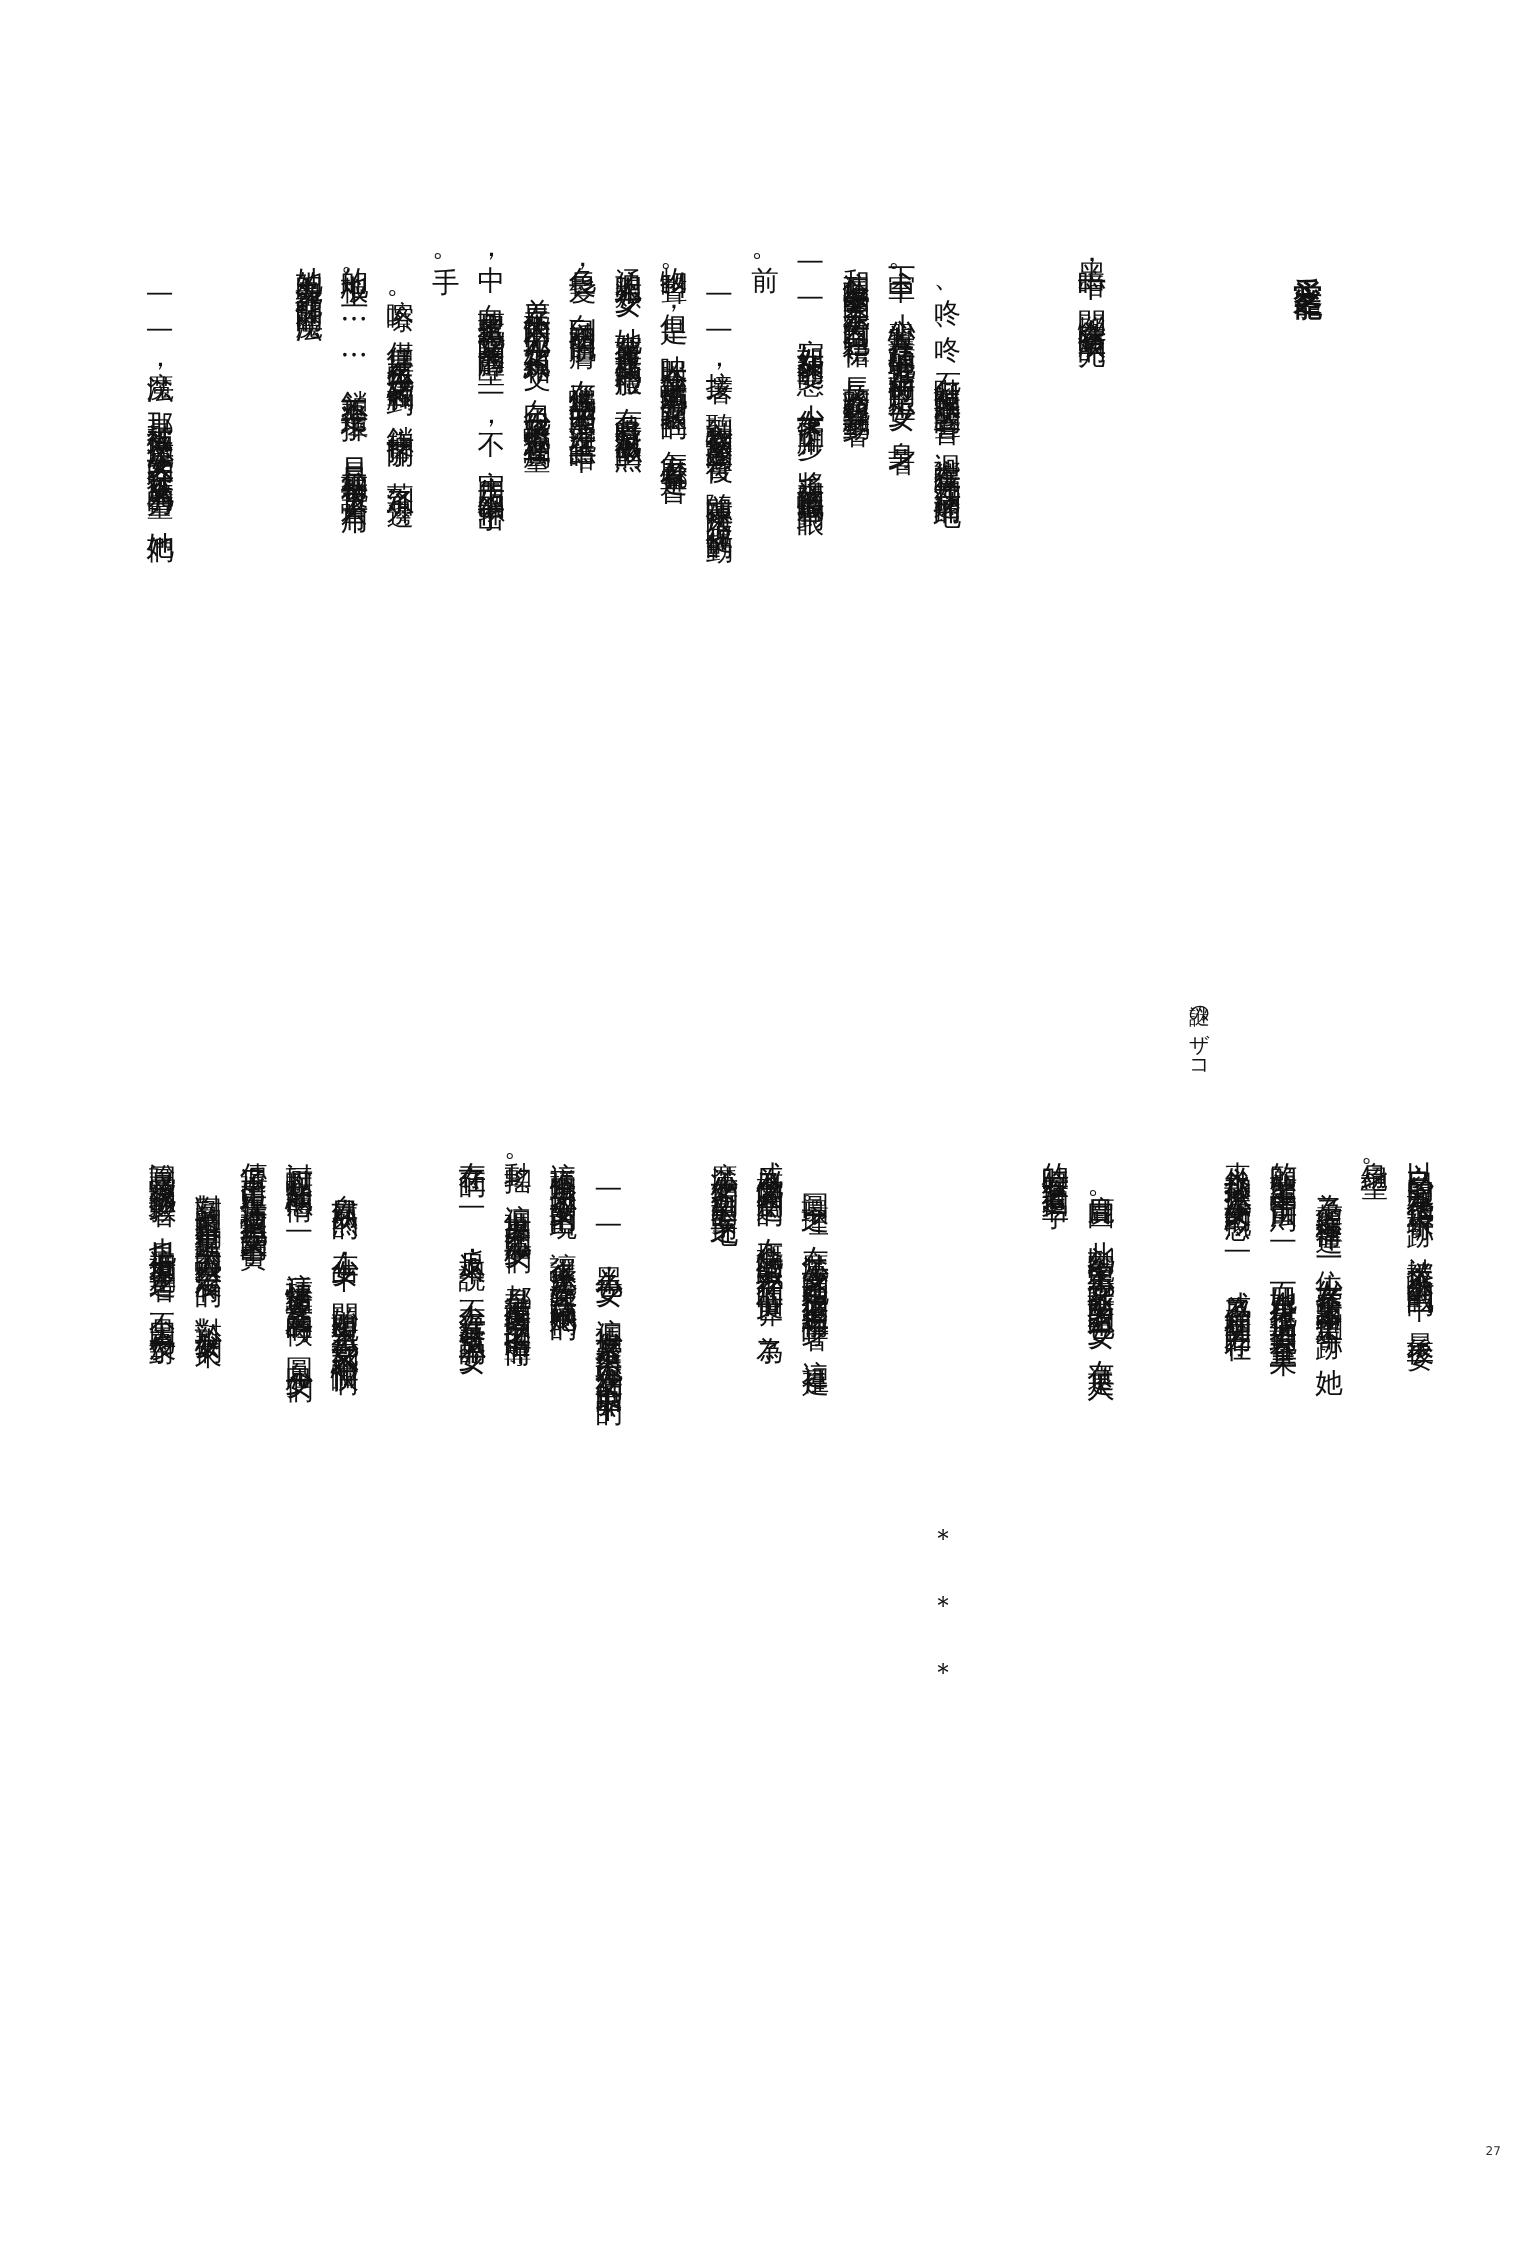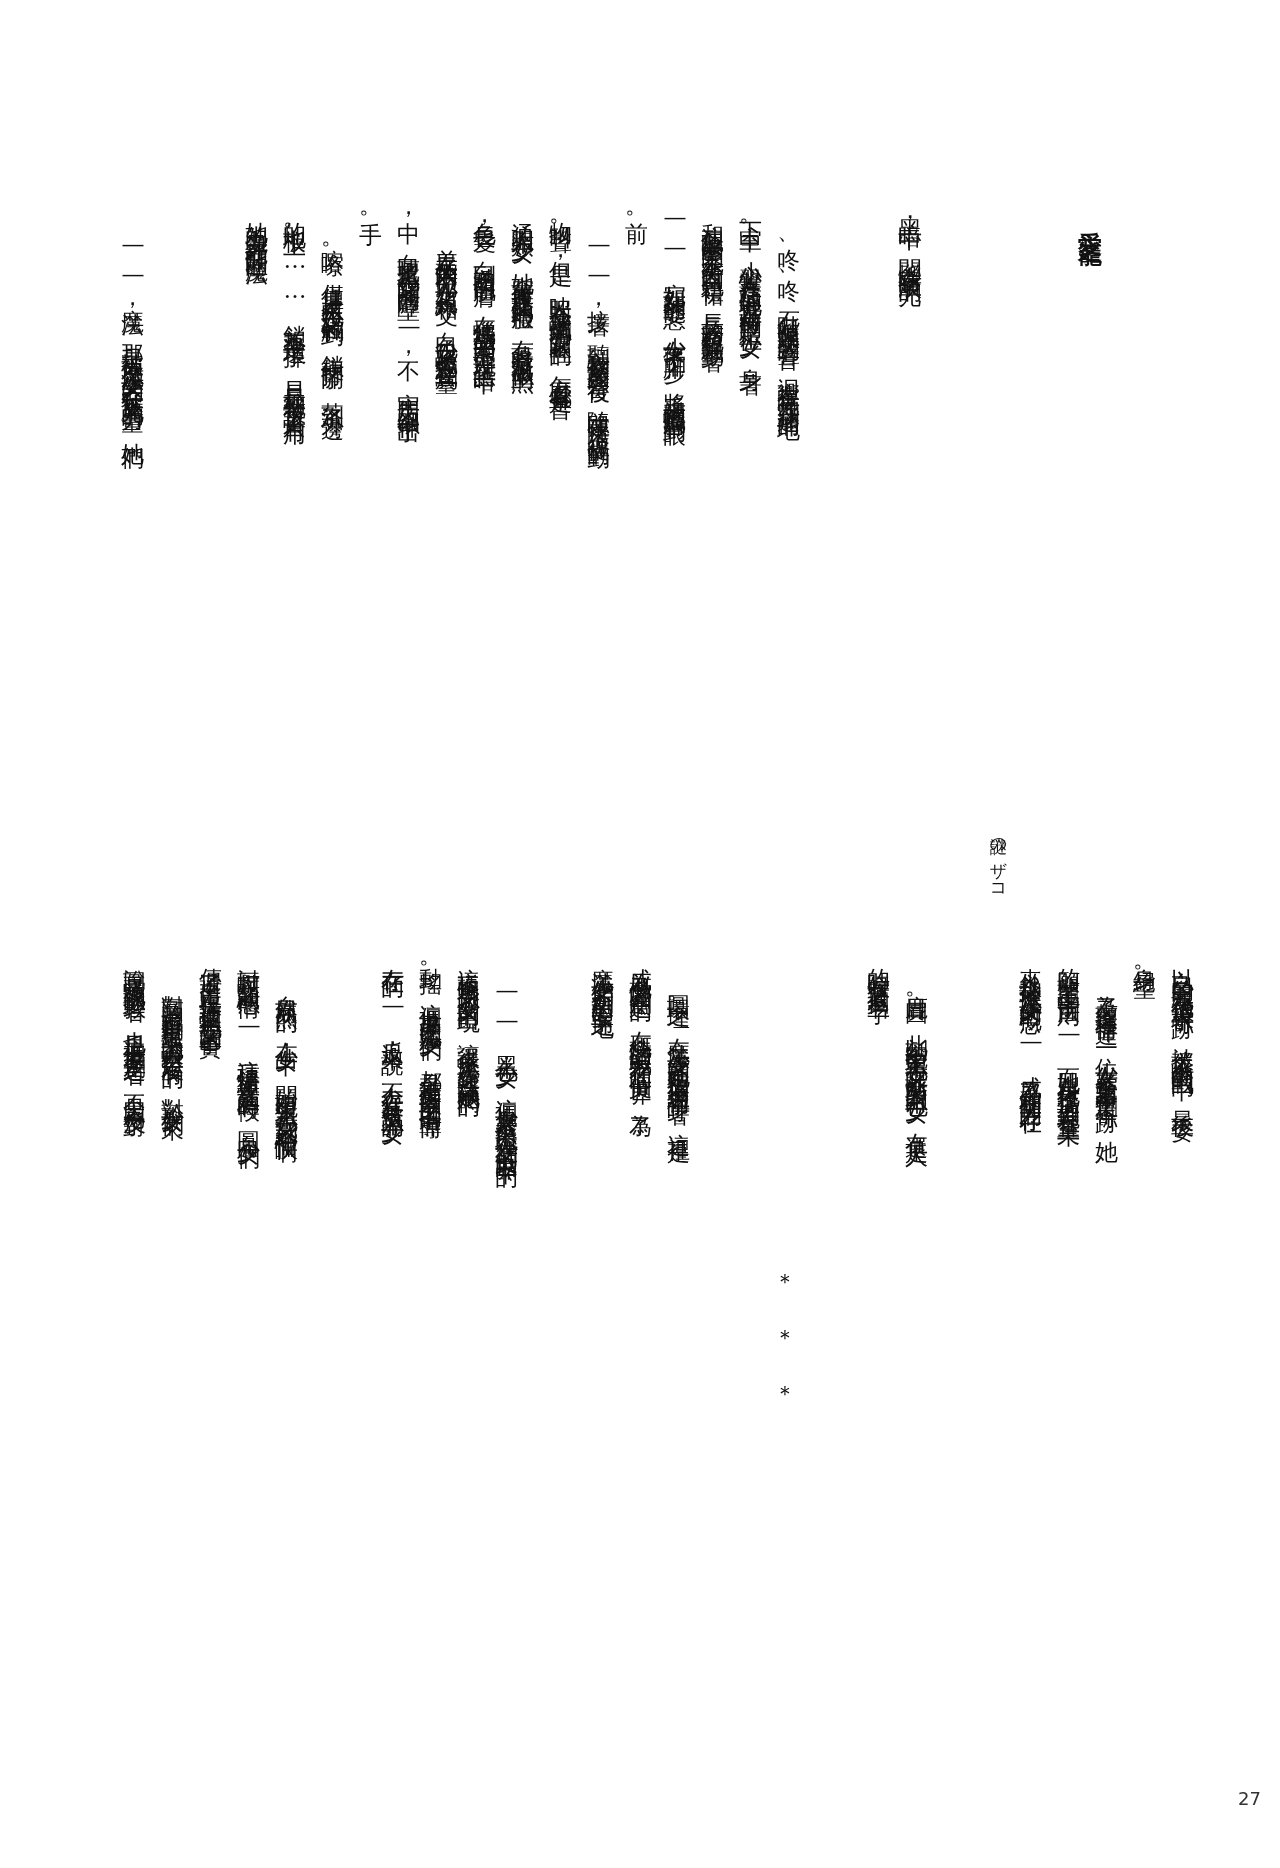--- a/index.html
+++ b/index.html
@@ -11,21 +11,21 @@
     text-orientation: upright;
     font-size: 23px;
     line-height: 33px;
     letter-spacing: 4px;
     white-space: nowrap;
   }
   .title { font-size: 24px; font-weight: bold; letter-spacing: 6px; line-height: 30px; }
   .subtitle { font-size: 24px; letter-spacing: 4px; line-height: 30px; }
   .author { font-size: 17px; letter-spacing: 3px; line-height: 22px; font-family: "DejaVu Sans", sans-serif; }
   .stars { font-size: 22px; letter-spacing: 34px; line-height: 30px; }
-  .pagenum { position: absolute; left: 1238px; top: 1788px; font-family: "DejaVu Sans", sans-serif; font-size: 18px; color: #333; text-align: right; }
+  .pagenum { position: absolute; left: 1238px; top: 1788px; font-family: "DejaVu Sans", sans-serif; font-size: 10px; color: #333; text-align: right; }
   .block { position: absolute; }
   .upper .col { top: 204px; }
   .lower .col { top: 950px; }
 </style>
 </head>
 <body>
 
 <div class="col title" style="left:1075px; top:212px;">愛之籠</div>
 <div class="col subtitle" style="left:895px; top:200px;">黑暗中，閃爍着暗淡的光。</div>
 <div class="col author" style="left:988px; top:824px;">謎のザコ</div>

